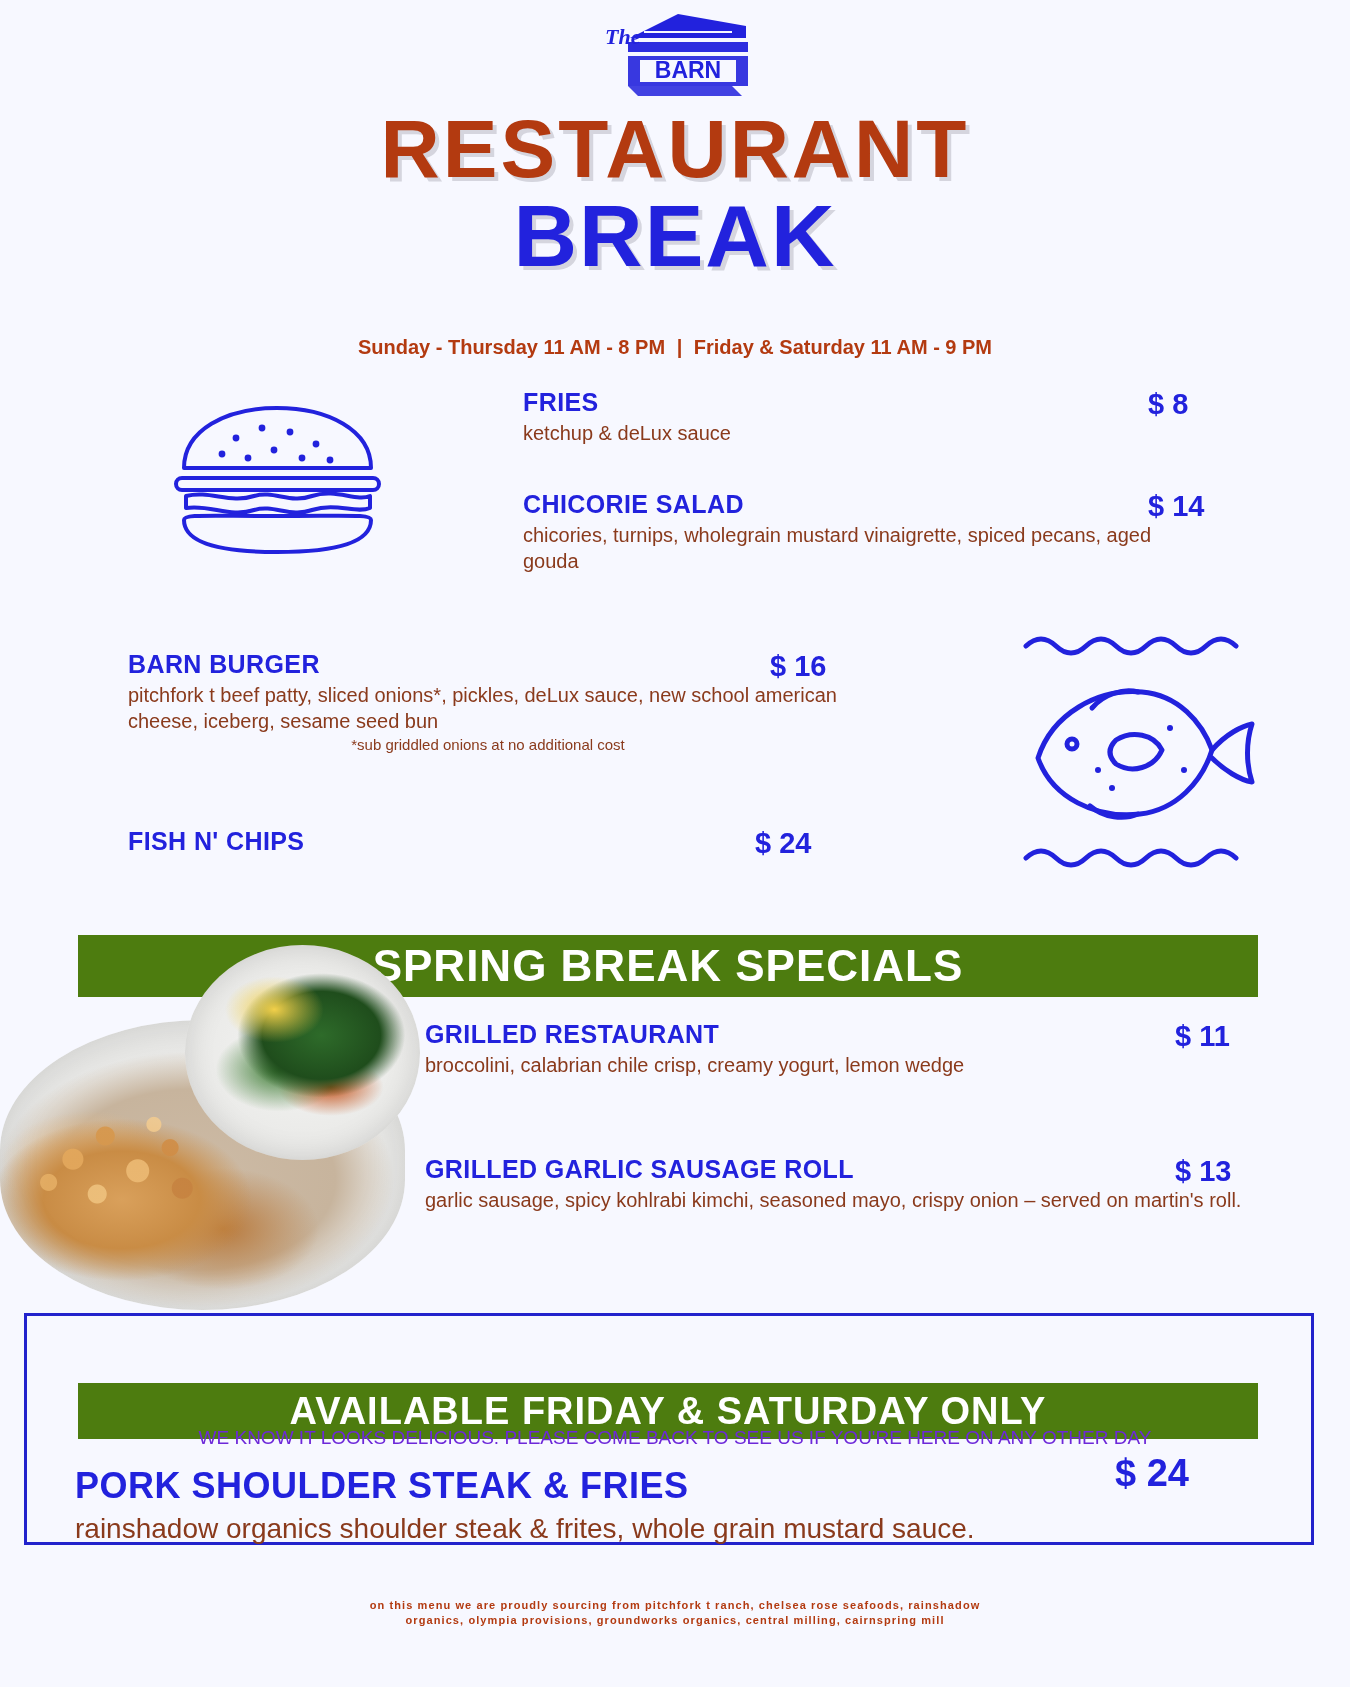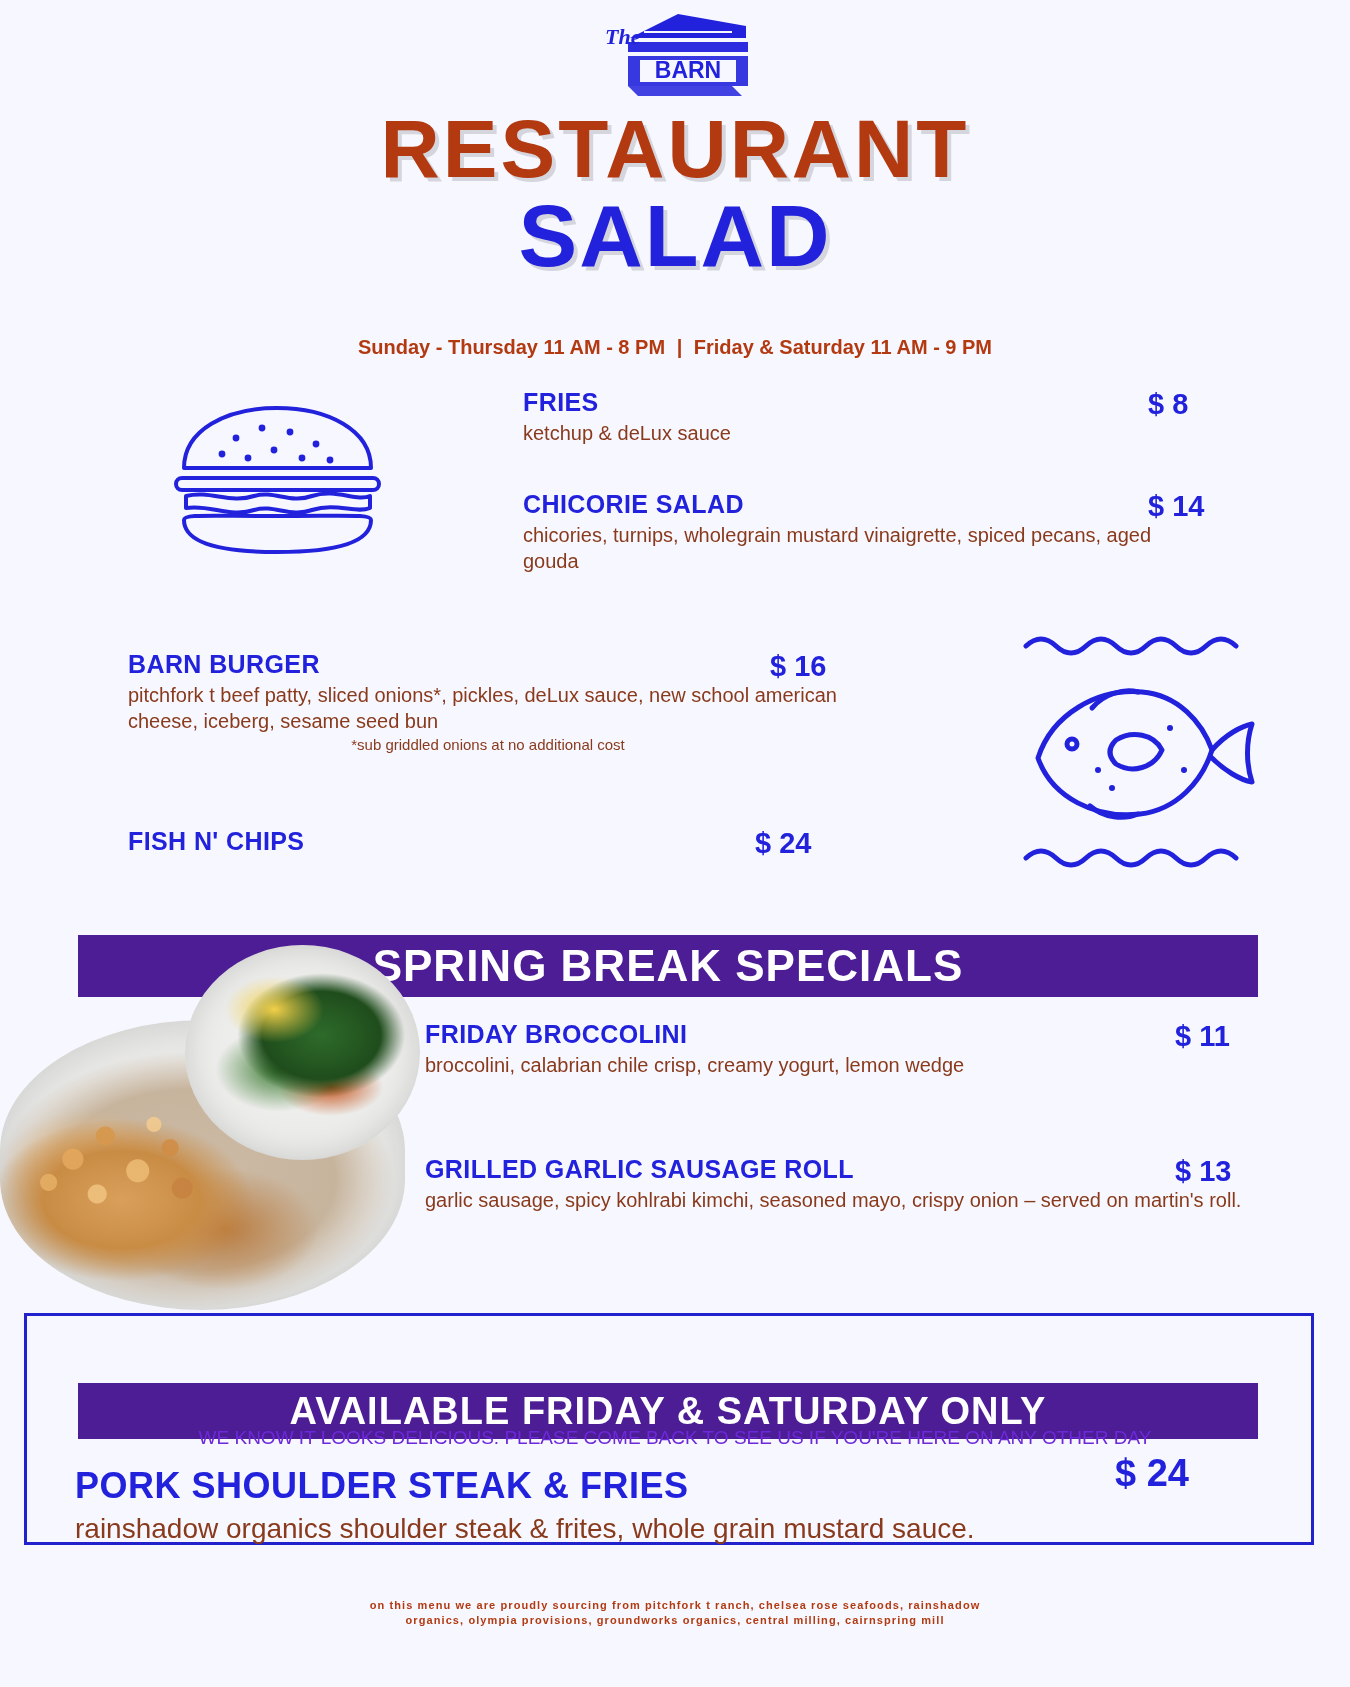--- a/index.html
+++ b/index.html
@@ -115,21 +115,21 @@
 
   .burger-block { position: absolute; top: 650px; left: 128px; width: 720px; }
   .burger-price { position: absolute; top: 650px; left: 770px; }
 
   .fishchips-block { position: absolute; top: 827px; left: 128px; width: 720px; }
   .fishchips-price { position: absolute; top: 827px; left: 755px; }
 
   
   .banner {
     position: absolute;
-    background: #4c1d95;
+    background: #4d7c0f;
     color: #ffffff;
     text-align: center;
     font-weight: bold;
     letter-spacing: 1px;
   }
   .banner-spring {
     top: 935px;
     left: 78px;
     width: 1180px;
     height: 62px;
@@ -280,21 +280,21 @@
       <g stroke="#f7f8ff" stroke-width="2">
         <line x1="74" y1="24" x2="162" y2="24"></line>
       </g>
       <g fill="#2222dd">
         <path d="M58 78 l10 10 h104 l-10 -10 z" opacity="0.85"></path>
       </g>
     </svg>
   </div>
 
   <div class="title-restaurant">RESTAURANT</div>
-  <div class="title-menu">SALAD</div>
+  <div class="title-menu">BREAK</div>
 
   <div class="hours">
     <span>Sunday - Thursday  11 AM - 8 PM</span>
     <span class="sep">|</span>
     <span>Friday &amp; Saturday  11 AM - 9 PM</span>
   </div>
 
   <div class="burger-icon">
     <svg width="215" height="160" viewBox="0 0 215 160">
       <g fill="none" stroke="#2222dd" stroke-width="4" stroke-linejoin="round" stroke-linecap="round">
@@ -363,21 +363,21 @@
   <div class="fishchips-price price">$ 24</div>
 
   <div class="banner banner-spring">SPRING BREAK SPECIALS</div>
 
   <div class="photo photo-sandwich">
     <div class="crumbs"></div>
   </div>
   <div class="photo photo-broccolini"></div>
 
   <div class="broccolini-block">
-    <div class="item-name">FRIDAY BROCCOLINI</div>
+    <div class="item-name">GRILLED RESTAURANT</div>
     <div class="item-desc">broccolini, calabrian chile crisp, creamy yogurt, lemon wedge</div>
   </div>
   <div class="broccolini-price price">$ 11</div>
 
   <div class="sausage-block">
     <div class="item-name">GRILLED GARLIC SAUSAGE ROLL</div>
     <div class="item-desc">garlic sausage, spicy kohlrabi kimchi, seasoned mayo, crispy onion – served on martin's roll.</div>
   </div>
   <div class="sausage-price price">$ 13</div>
 

